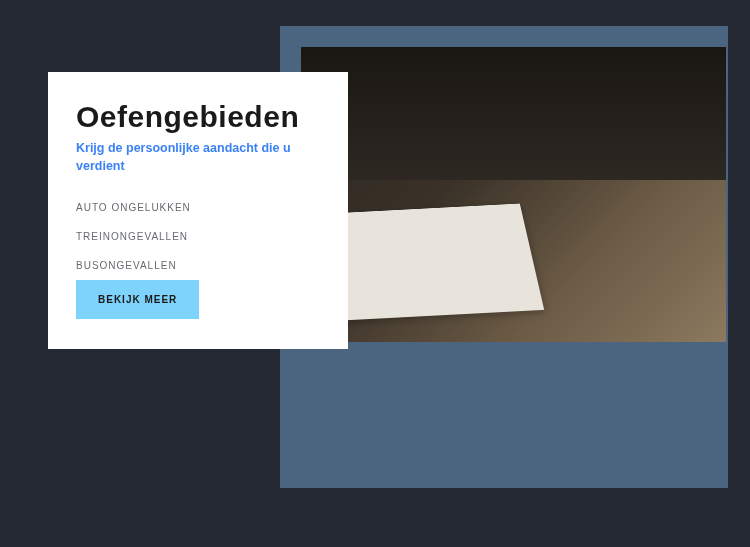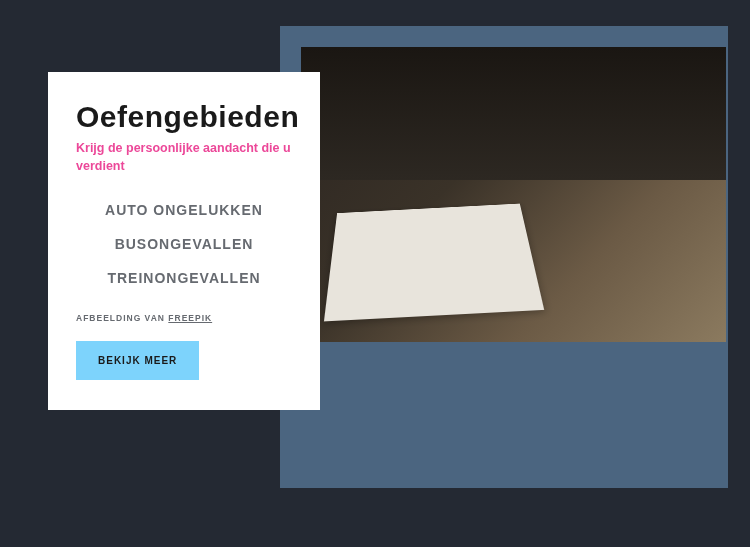--- a/index.html
+++ b/index.html
@@ -42,48 +42,47 @@
     width: 200px;
     height: 130px;
     background: #e8e4dc;
     transform: rotate(-3deg) perspective(400px) rotateX(35deg);
     box-shadow: 0 2px 8px rgba(0,0,0,0.3);
   }
   .card {
     position: absolute;
     top: 72px;
     left: 48px;
-    width: 272px;
+    width: 300px;
     background: #ffffff;
     padding: 28px 28px 30px 28px;
   }
   .card h1 {
     font-size: 30px;
     font-weight: 700;
     color: #1a1a1a;
     letter-spacing: 0.5px;
     margin-bottom: 6px;
   }
   .card .subtitle {
     font-size: 12.5px;
     font-weight: 700;
-    color: #ec4899;
+    color: #3b82f6;
     line-height: 1.4;
     margin-bottom: 18px;
   }
   .list {
     list-style: none;
   }
   .list li {
-    font-size: 14px;
-    font-weight: 700;
+    font-size: 10px;
+    font-weight: 400;
     color: #666a70;
     letter-spacing: 1px;
     padding: 9px 0;
-    text-align: center;
   }
   .attribution {
     font-size: 8.5px;
     font-weight: 700;
     color: #666a70;
     letter-spacing: 1px;
     margin-top: 18px;
     margin-bottom: 18px;
   }
   .attribution a {
@@ -106,20 +105,17 @@
 <body>
 
 <div class="blue-frame"></div>
 <div class="image-placeholder"></div>
 
 <div class="card">
   <h1>Oefengebieden</h1>
   <p class="subtitle">Krijg de persoonlijke aandacht die u verdient</p>
   <ul class="list">
     <li>AUTO ONGELUKKEN</li>
+    <li>TREINONGEVALLEN</li>
     <li>BUSONGEVALLEN</li>
-    <li>TREINONGEVALLEN</li>
   </ul>
-  <p class="attribution">
-    <span>AFBEELDING VAN </span><a href="#">FREEPIK</a>
-  </p>
   <button class="btn">BEKIJK MEER</button>
 </div>
 
 </body></html>

